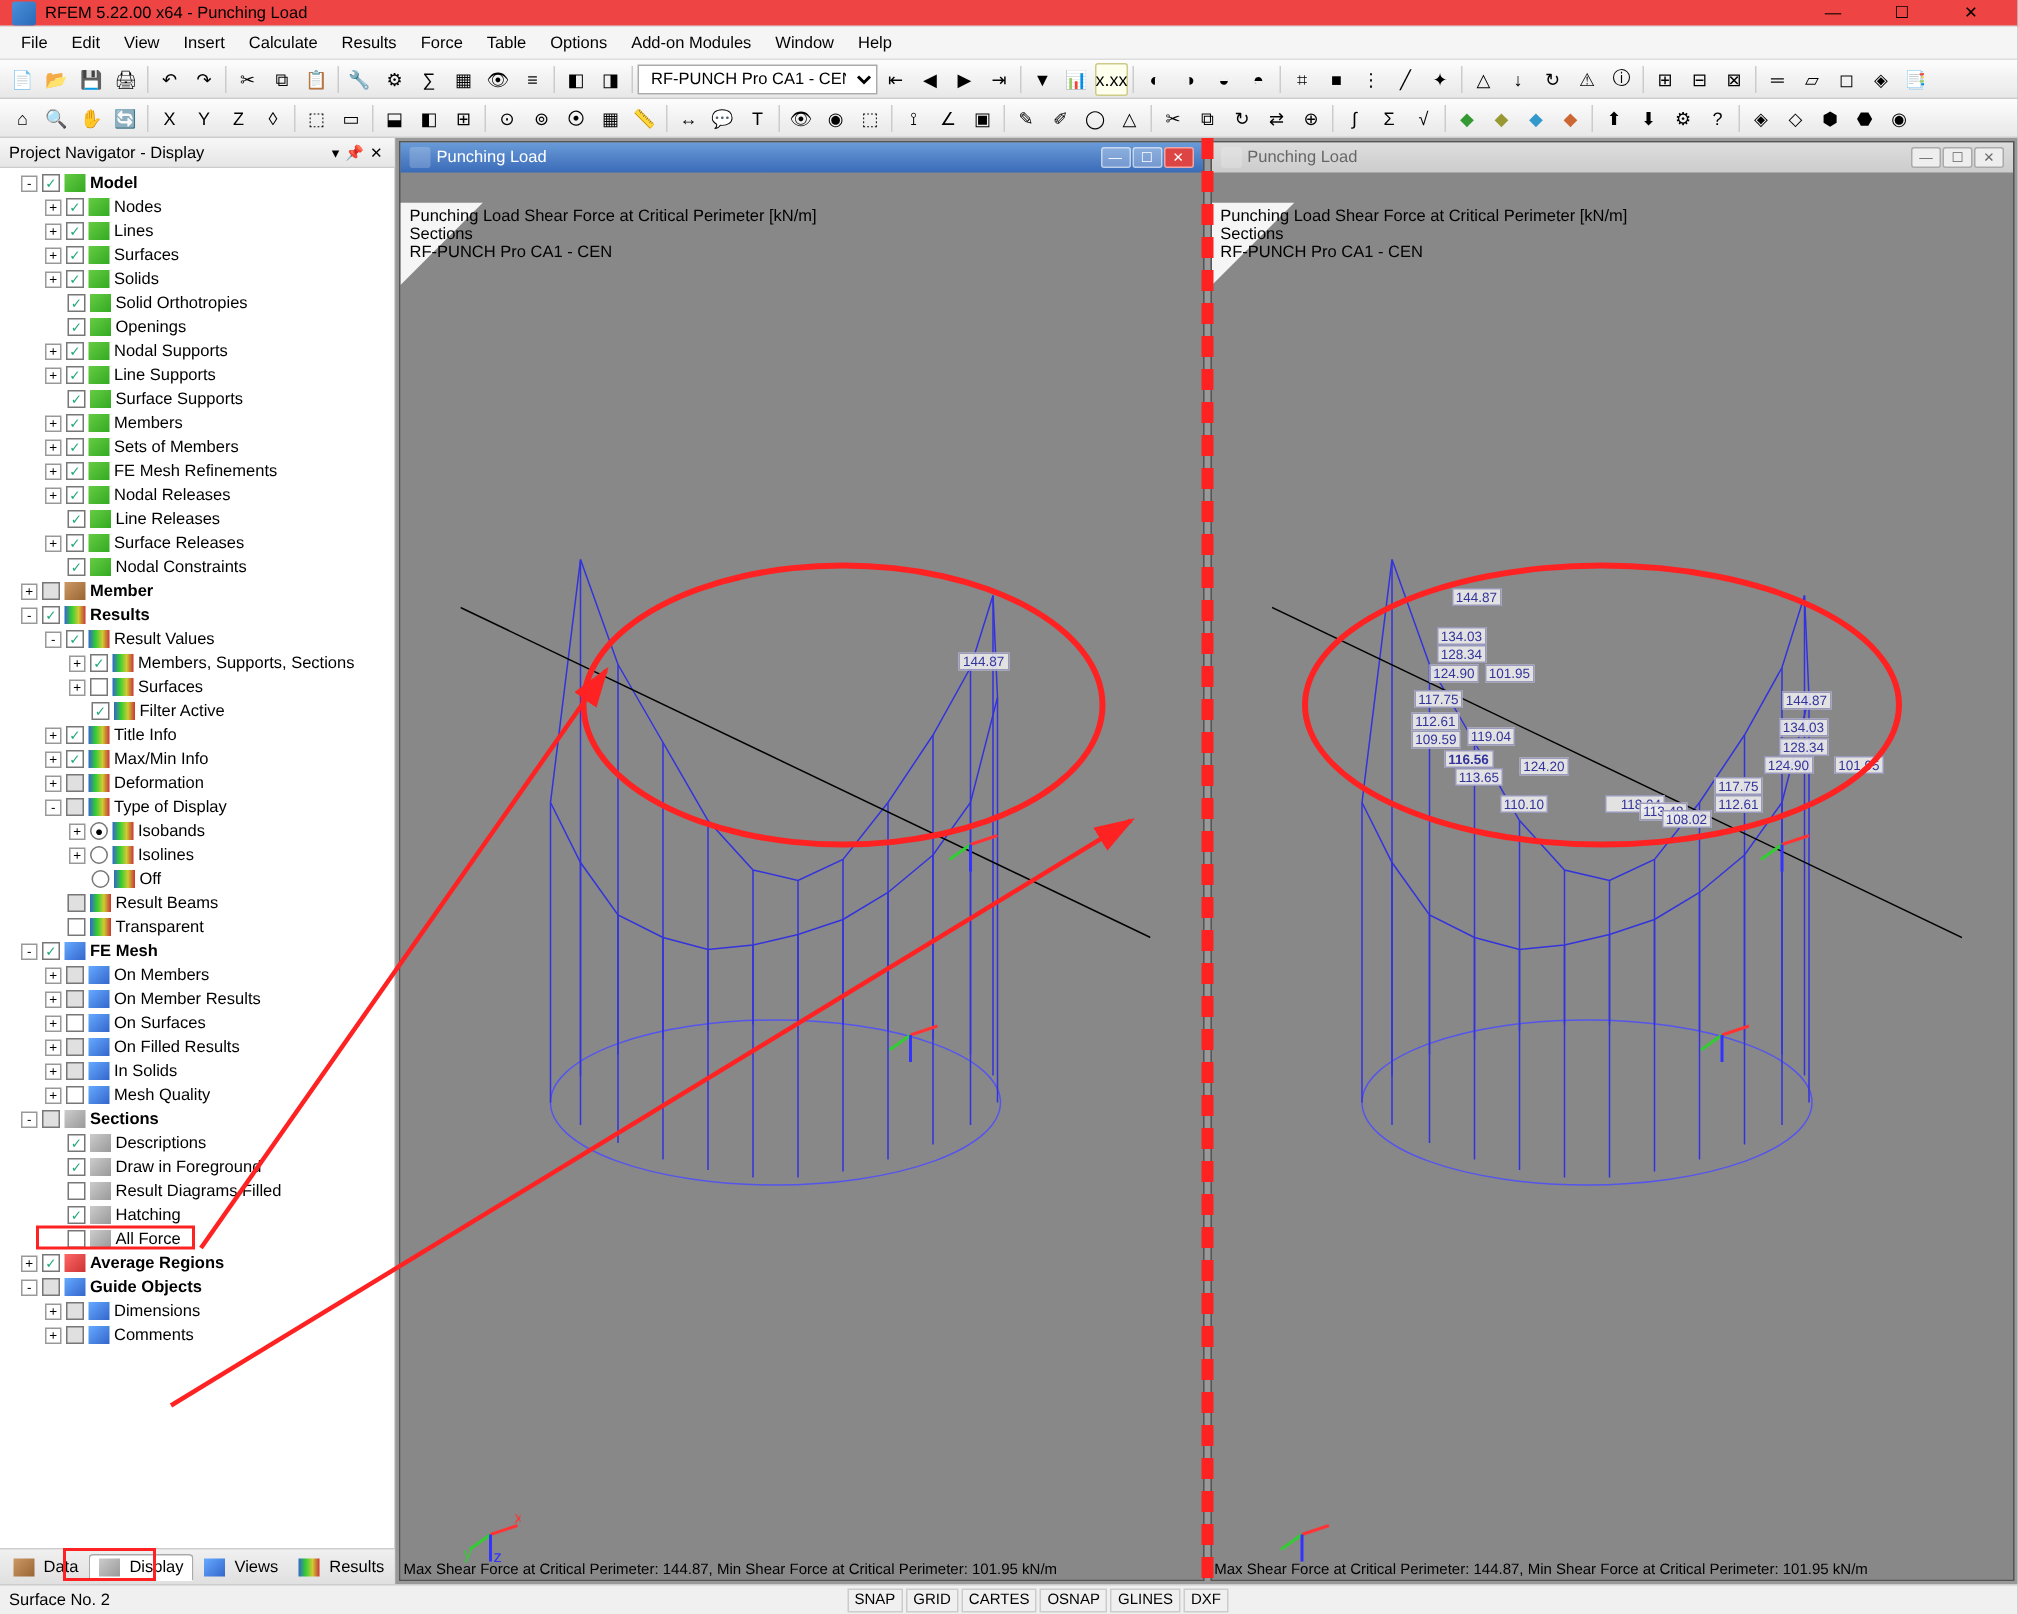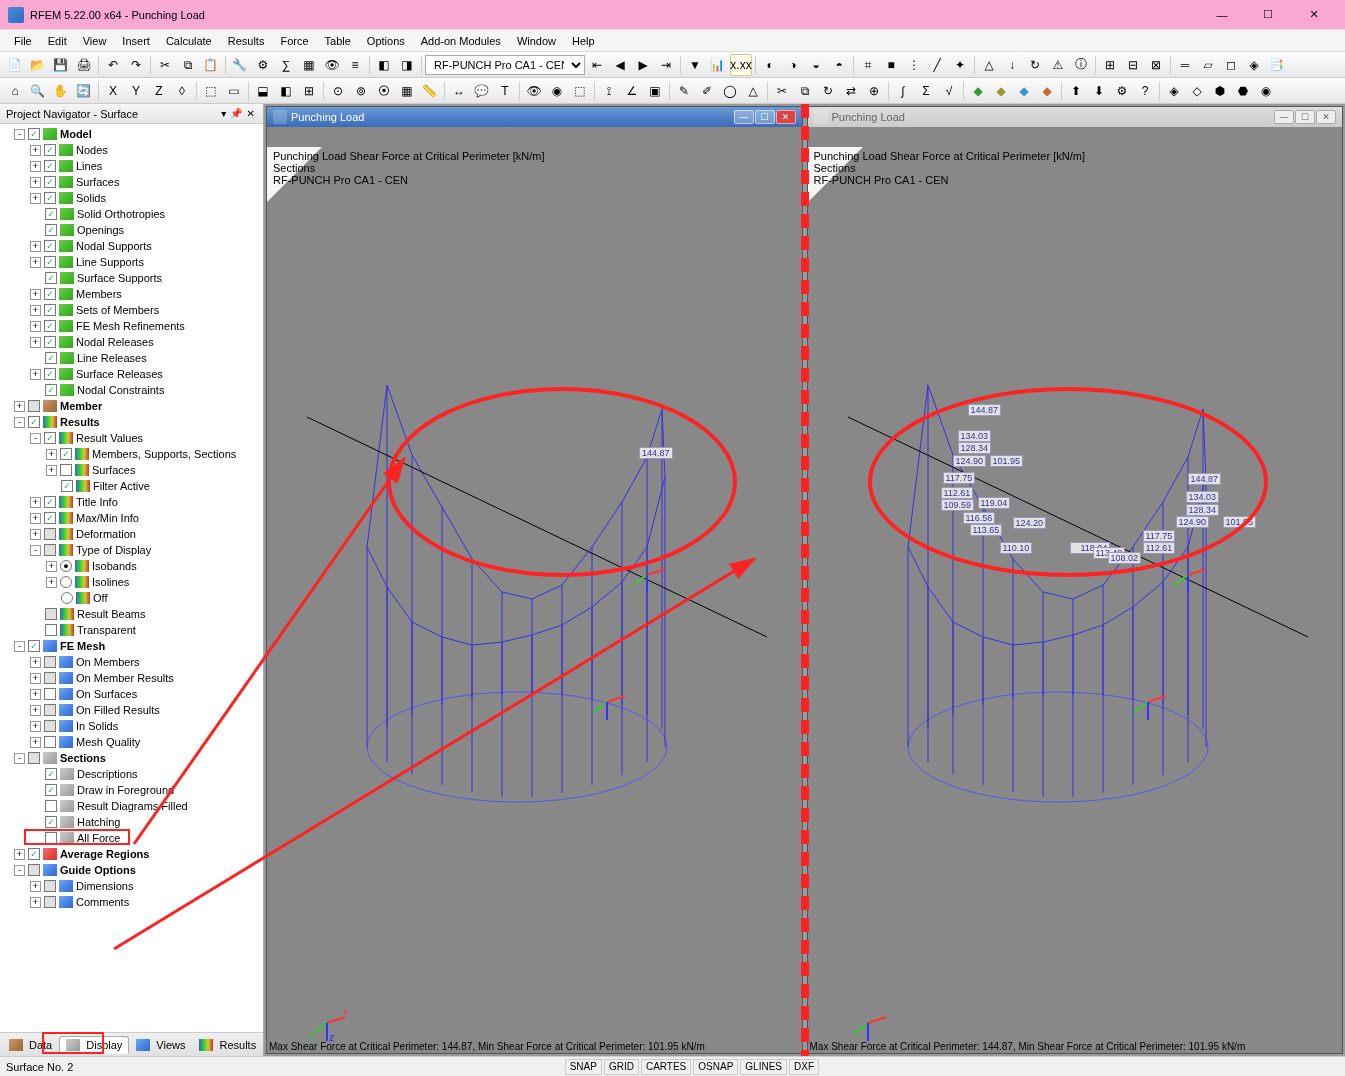--- a/index.html
+++ b/index.html
@@ -1,18 +1,18 @@
 <!DOCTYPE html>
 <html><head>
 <meta charset="utf-8">
 <style>
 * { margin: 0; padding: 0; box-sizing: border-box; font-family: "Segoe UI", Tahoma, sans-serif; font-size: 11px; }
 body { background: #f0f0f0; width: 1345px; height: 1076px; overflow: hidden; display: flex; flex-direction: column; }
 
-.titlebar { height: 30px; background: #f9a8d4; display: flex; align-items: center; padding: 0 8px; border-bottom: 1px solid #ddd; }
+.titlebar { height: 18px; background: #ef4444; display: flex; align-items: center; padding: 0 8px; border-bottom: 1px solid #ddd; }
 .titlebar .app-icon { width: 16px; height: 16px; background: linear-gradient(135deg,#4a90d9,#2a6ab9); border-radius: 2px; margin-right: 6px; }
 .titlebar .title-text { flex: 1; }
 .win-btns { display: flex; gap: 0; }
 .win-btn { width: 46px; height: 30px; display: flex; align-items: center; justify-content: center; }
 
 .menubar { height: 22px; background: #f5f5f5; display: flex; align-items: center; padding: 0 6px; border-bottom: 1px solid #ddd; }
 .menu-item { padding: 2px 8px; cursor: default; }
 
 .toolbar { height: 26px; background: linear-gradient(#fdfdfd,#e8e8e8); display: flex; align-items: center; padding: 0 4px; border-bottom: 1px solid #ccc; gap: 1px; flex-wrap: nowrap; overflow: hidden; }
 .tbtn { width: 22px; height: 22px; display: flex; align-items: center; justify-content: center; border: 1px solid transparent; border-radius: 2px; font-size: 12px; }
@@ -229,21 +229,21 @@
   <span class="tbtn">◇</span>
   <span class="tbtn">⬢</span>
   <span class="tbtn">⬣</span>
   <span class="tbtn">◉</span>
 </div>
 
 <div class="main">
 
   <div class="navigator">
     <div class="nav-title">
-      <span>Project Navigator - Surface</span>
+      <span>Project Navigator - Display</span>
       <span class="spacer"></span>
       <span class="pin">▾</span>
       <span class="pin">📌</span>
       <span class="pin">✕</span>
     </div>
     <div class="tree" id="tree" style="position:relative;">
         <div class="tree-row indent-1">
           <span class="expander">-</span>
           <span class="cb checked"></span>
           <span class="node-icon ic-green"></span>
@@ -517,21 +517,21 @@
         <div class="tree-row indent-1">
           <span class="expander">+</span>
           <span class="cb checked"></span>
           <span class="node-icon ic-red"></span>
           <span class="tree-label bold">Average Regions</span>
         </div>
         <div class="tree-row indent-1">
           <span class="expander">-</span>
           <span class="cb gray"></span>
           <span class="node-icon ic-blue"></span>
-          <span class="tree-label bold">Guide Options</span>
+          <span class="tree-label bold">Guide Objects</span>
         </div>
         <div class="tree-row indent-2">
           <span class="expander">+</span>
           <span class="cb gray"></span>
           <span class="node-icon ic-blue"></span>
           <span class="tree-label">Dimensions</span>
         </div>
         <div class="tree-row indent-2">
           <span class="expander">+</span>
           <span class="cb gray"></span>
@@ -690,21 +690,21 @@
 
         <div class="val-label" style="left:160px; top:257px;">144.87</div>
         <div class="val-label" style="left:150px; top:283px;">134.03</div>
         <div class="val-label" style="left:150px; top:295px;">128.34</div>
         <div class="val-label" style="left:145px; top:308px;">124.90</div>
         <div class="val-label" style="left:182px; top:308px;">101.95</div>
         <div class="val-label" style="left:135px; top:325px;">117.75</div>
         <div class="val-label" style="left:133px; top:340px;">112.61</div>
         <div class="val-label" style="left:133px; top:352px;">109.59</div>
         <div class="val-label" style="left:170px; top:350px;">119.04</div>
-        <div class="val-label" style="left:155px; top:365px;">116.56</div>
+        <div class="val-label" style="left:155px; top:365px;font-weight:bold;">116.56</div>
         <div class="val-label" style="left:162px; top:377px;">113.65</div>
         <div class="val-label" style="left:205px; top:370px;">124.20</div>
         <div class="val-label" style="left:192px; top:395px;">110.10</div>
         <div class="val-label" style="left:262px; top:395px;padding-left:10px;">118.04</div>
         <div class="val-label" style="left:285px; top:400px;">113.48</div>
         <div class="val-label" style="left:300px; top:405px;">108.02</div>
         <div class="val-label" style="left:335px; top:395px;">112.61</div>
         <div class="val-label" style="left:335px; top:383px;">117.75</div>
         <div class="val-label" style="left:368px; top:369px;">124.90</div>
         <div class="val-label" style="left:378px; top:344px;">134.03</div>

